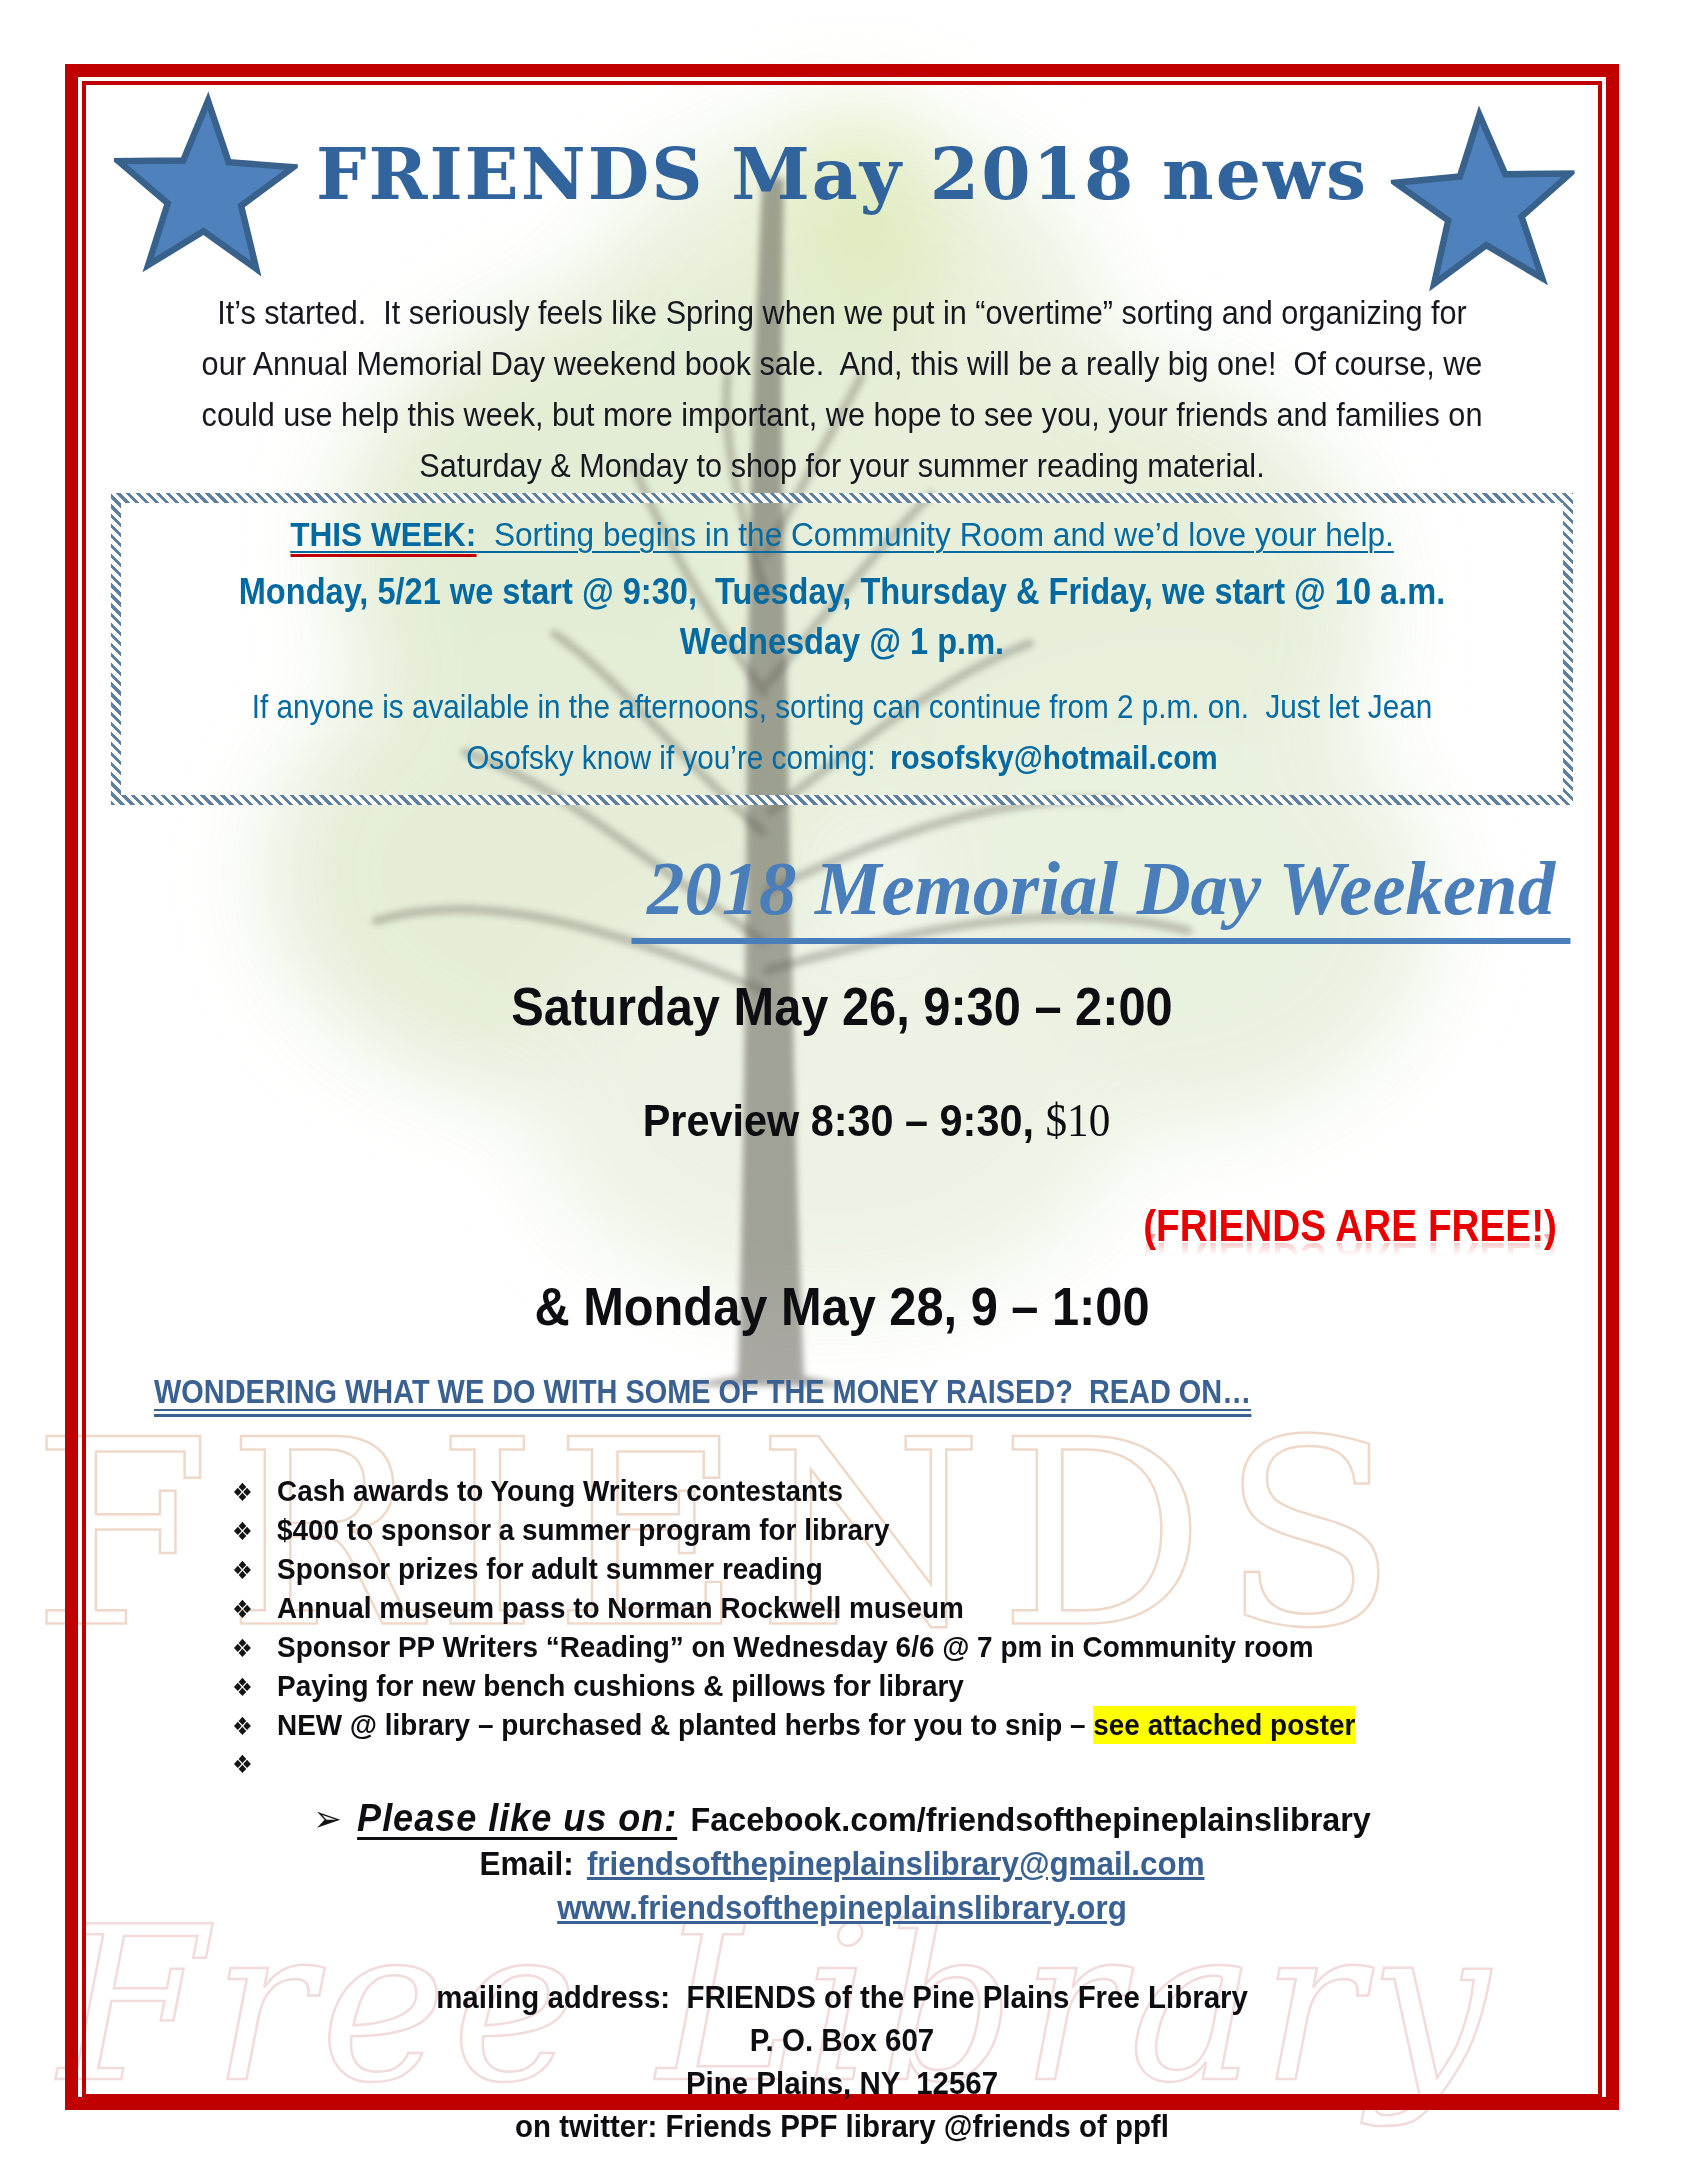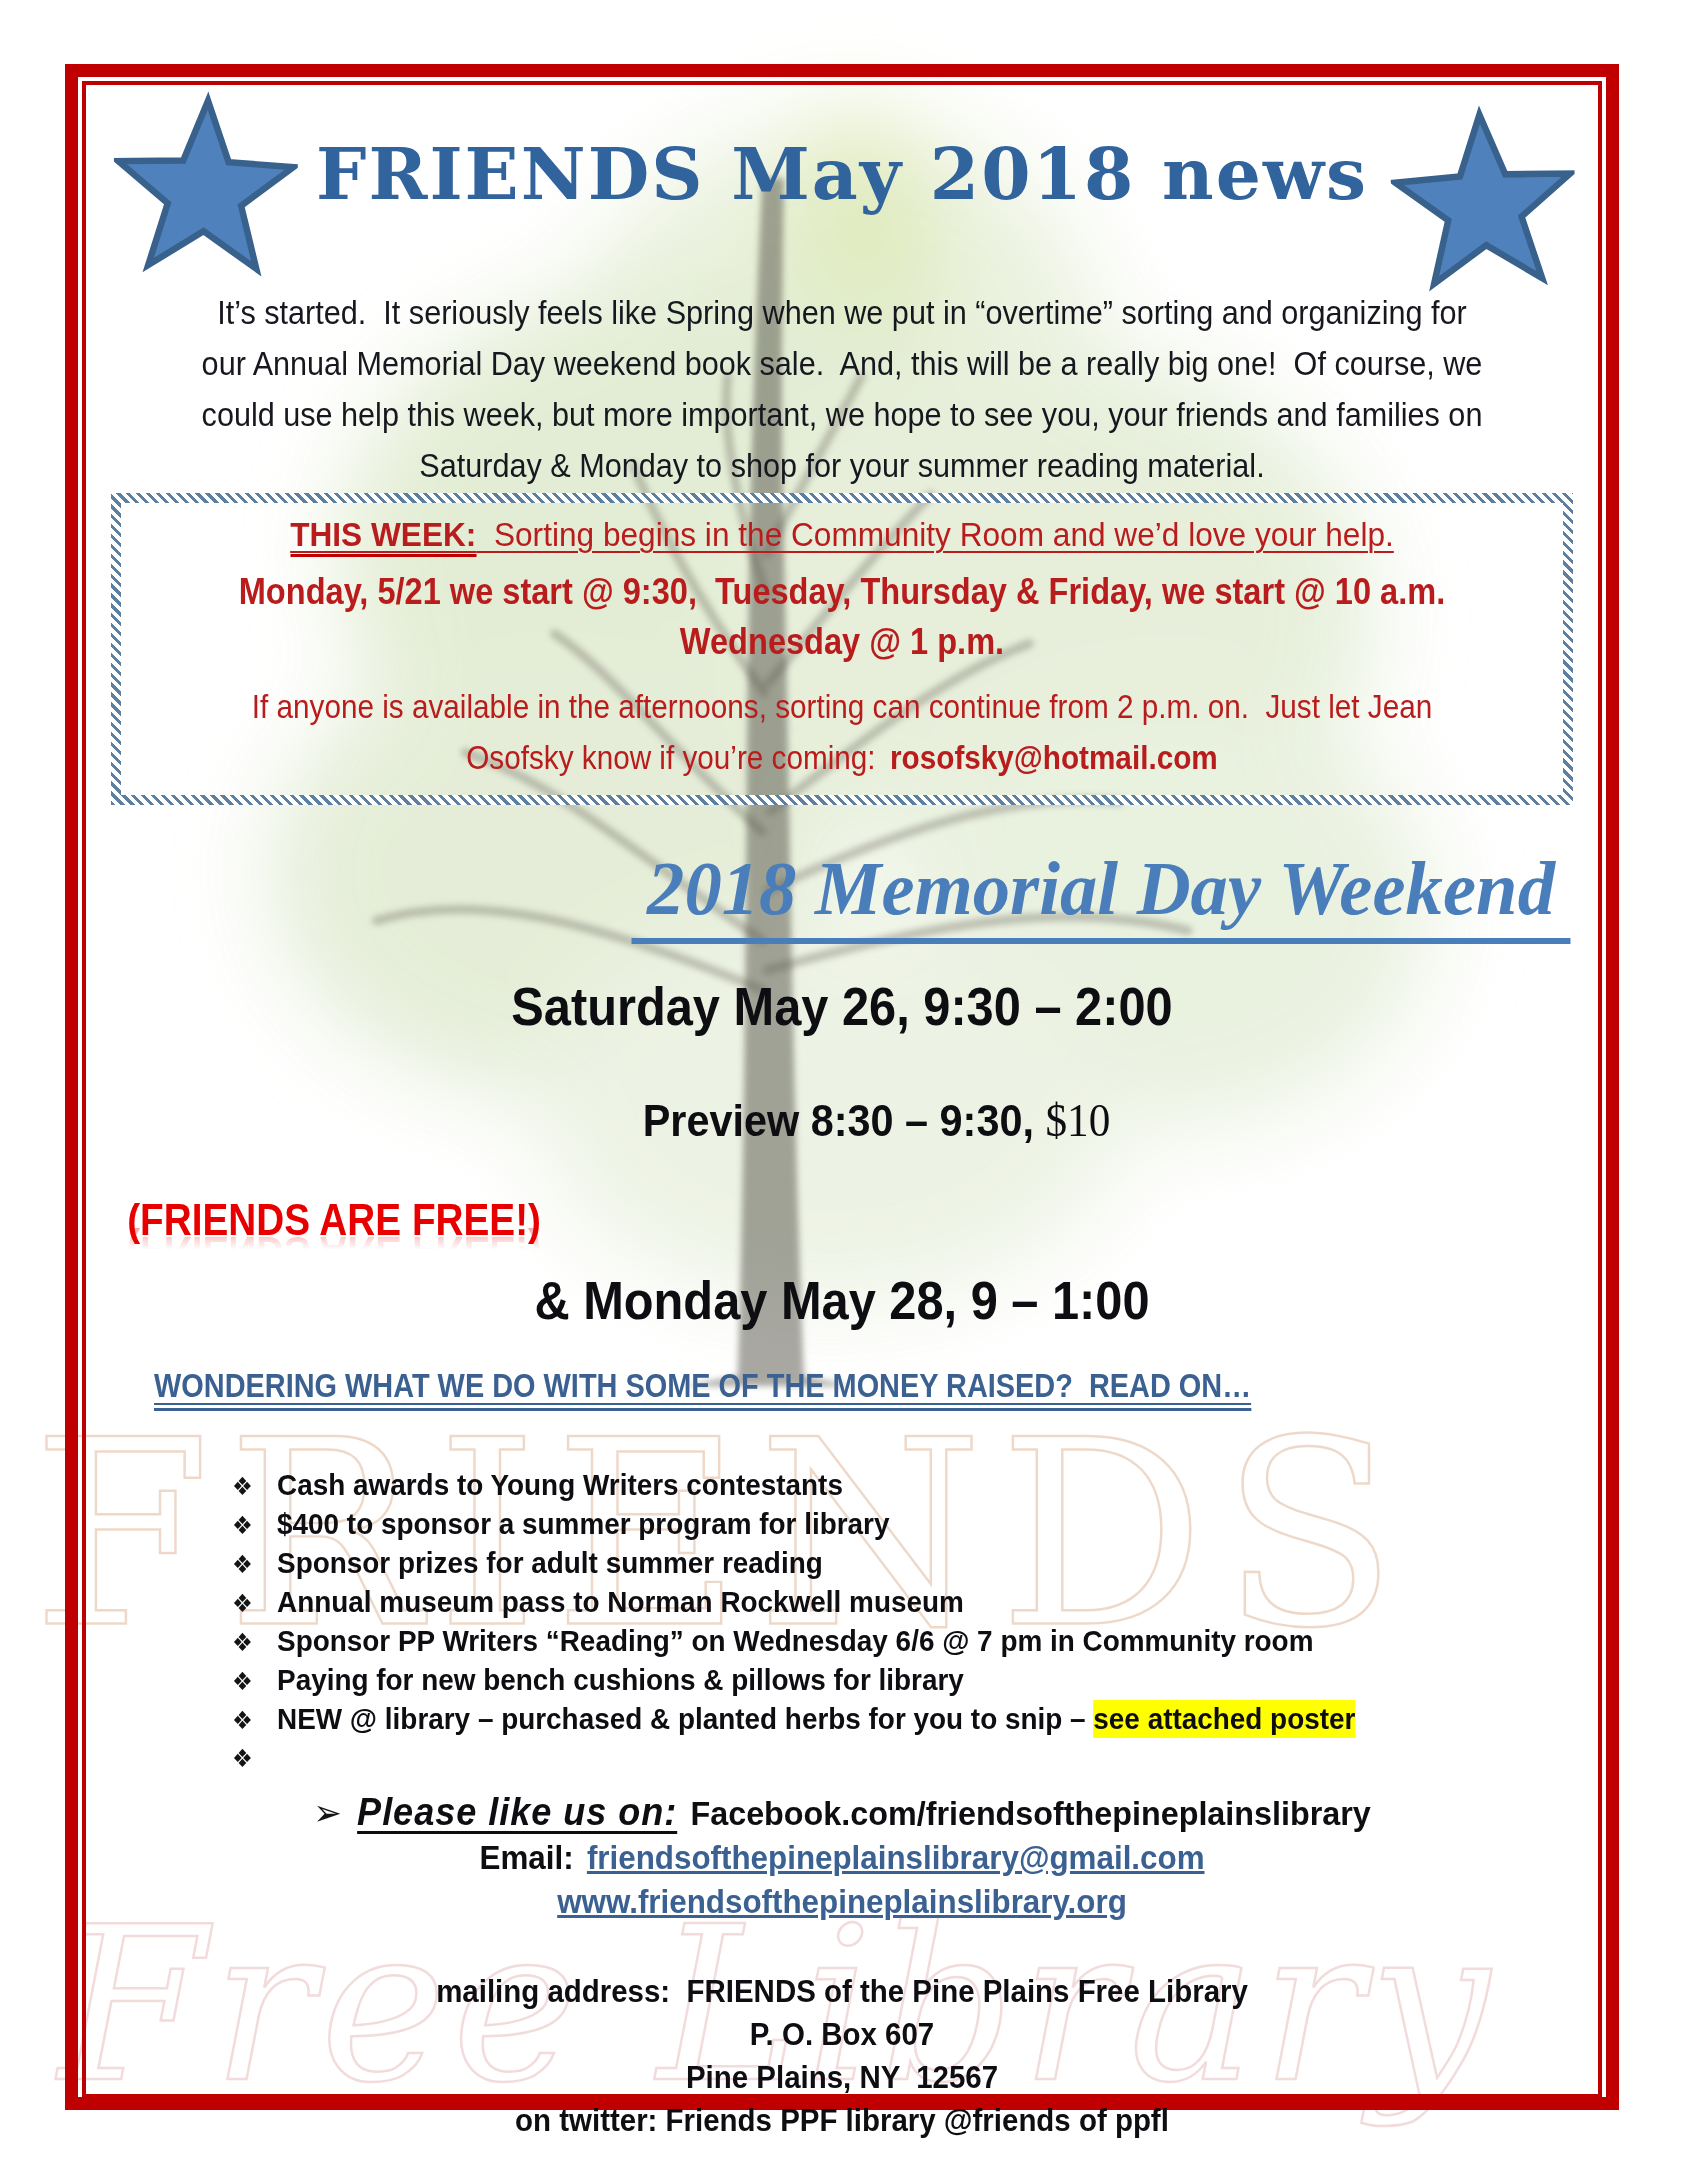--- a/index.html
+++ b/index.html
@@ -32,21 +32,21 @@
     margin:48px 0 0; text-align:center; font-family:"DejaVu Serif", serif;
     font-weight:bold; font-size:71px; line-height:75px; color:#31639C; letter-spacing:2px;
   }
 
   .intro { margin-top:75px; text-align:center; color:#17171F;
            font-size:34px; line-height:51px; transform:scaleX(0.90); }
   .intro div { white-space:pre; }
 
   
   .week-box {
-    margin:2px 12px 0; text-align:center; color:#b91c1c;
+    margin:2px 12px 0; text-align:center; color:#0369a1;
     border:10px solid #5E80A0; padding:10px 16px 12px;
     border-image:repeating-linear-gradient(45deg,#5E80A0 0 3px,#ffffff 3px 7px) 10;
   }
   .week-heading { font-size:34px; line-height:42px; transform:scaleX(0.93); }
   .week-heading .u  { text-decoration:underline; text-decoration-thickness:2px; text-underline-offset:5px; white-space:pre; }
   .week-heading .hb { font-weight:bold; border-bottom:3px solid #C00000; padding-bottom:1px; }
   .week-schedule { margin-top:12px; font-weight:bold; font-size:37px; line-height:50px; transform:scaleX(0.88); }
   .week-schedule div { white-space:pre; }
   .week-note { margin-top:14px; font-size:33px; line-height:51px; transform:scaleX(0.90); }
   .week-note div { white-space:pre; }
@@ -56,21 +56,21 @@
   .memorial-wrap { margin-top:42px; text-align:right; }
   .memorial {
     display:inline-block; font-family:"Liberation Serif", serif; font-style:italic;
     font-weight:bold; font-size:77px; line-height:83px; color:#4A7EBB;
     border-bottom:6px solid #4A7EBB; padding:0 16px 8px; transform:scaleX(0.97);
   }
   .big-black { text-align:center; font-weight:bold; color:#0d0d12; transform:scaleX(0.92); white-space:pre; }
   .saturday { margin-top:34px; font-size:53px; line-height:57px; }
   .preview  { margin-top:10px; font-size:45px; line-height:50px; }
   .preview .price { font-family:"Liberation Serif", serif; font-weight:normal; font-size:47px; }
-  .friends-free { text-align:left; }
+  .friends-free { margin-top:6px; text-align:right; }
   .friends-free span {
     display:inline-block; color:#E80000; font-weight:bold; font-size:44px; line-height:48px;
     transform:scaleX(0.88); white-space:pre;
     -webkit-box-reflect: below -16px linear-gradient(transparent 55%, rgba(0,0,0,0.35));
   }
   .monday { margin-top:28px; font-size:53px; line-height:57px; }
 
   
   .wondering-wrap { margin:36px 0 0 55px; }
   .wondering {

